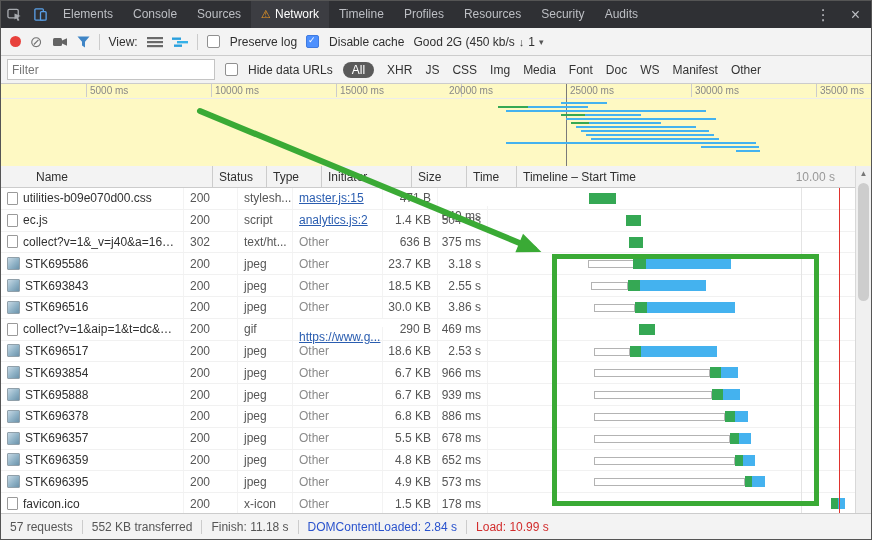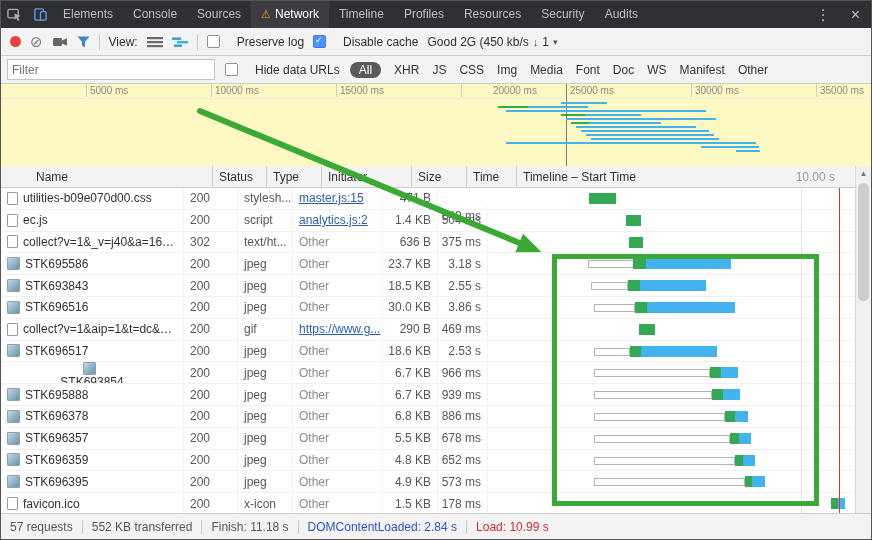--- a/index.html
+++ b/index.html
@@ -16,21 +16,21 @@
   .closex{font-size:16px;padding:0 11px;cursor:pointer;}
 
   
   .toolbar{position:absolute;top:27px;left:0;right:0;height:28px;background:#f3f3f3;border-bottom:1px solid #ccc;display:flex;align-items:center;gap:9px;padding-left:9px;box-sizing:border-box;}
   .rec{width:11px;height:11px;border-radius:50%;background:#e8413c;flex:none;cursor:pointer;}
   .noicon{font-size:15px;color:#757575;line-height:1;cursor:pointer;}
   .vsep{width:1px;height:16px;background:#ccc;flex:none;}
   .cb{width:11px;height:11px;border:1px solid #909090;border-radius:2px;background:#fff;display:inline-block;position:relative;flex:none;cursor:pointer;}
   .cb.on{background:#4d90fe;border-color:#3f7ae0;}
   .cb.on::after{content:"✓";color:#fff;font-size:9px;position:absolute;left:1px;top:-1px;}
-  .cbgroup{display:flex;align-items:center;gap:17px;text-align:right;}
+  .cbgroup{display:flex;align-items:center;gap:10px;text-align:right;}
   .thr{display:flex;align-items:center;gap:4px;cursor:pointer;}
   .dlarrow{font-size:11px;color:#444;}
   .caret{font-size:9px;color:#555;}
   .icobtn{display:flex;align-items:center;cursor:pointer;}
 
   
   .filterbar{position:absolute;top:55px;left:0;right:0;height:28px;background:#f3f3f3;border-bottom:1px solid #ccc;display:flex;align-items:center;gap:10px;padding-left:6px;box-sizing:border-box;}
   .finput{width:198px;height:17px;border:1px solid #c4c4c4;background:#fff;font-family:inherit;font-size:12px;padding:1px 4px;box-sizing:content-box;}
   .ftypes{display:flex;align-items:center;gap:13px;}
   .ftype{color:#333;cursor:pointer;}
@@ -186,21 +186,21 @@
 
   <div class="overview">
     <div class="ovheadline"></div>
   <div class="ovtick" style="left: 85px;"></div>
       <div class="ovlabel" style="left: 89px;">5000 ms</div>
       <div class="ovtick" style="left: 210px;"></div>
       <div class="ovlabel" style="left: 214px;">10000 ms</div>
       <div class="ovtick" style="left: 335px;"></div>
       <div class="ovlabel" style="left: 339px;">15000 ms</div>
       <div class="ovtick" style="left: 460px;"></div>
-      <div class="ovlabel" style="left: 492px;">20000 ms</div>
+      <div class="ovlabel" style="left: 448px;">20000 ms</div>
       <div class="ovtick strong" style="left: 565px;"></div>
       <div class="ovlabel" style="left: 569px;">25000 ms</div>
       <div class="ovtick" style="left: 690px;"></div>
       <div class="ovlabel" style="left: 694px;">30000 ms</div>
       <div class="ovtick" style="left: 815px;"></div>
       <div class="ovlabel" style="left: 819px;">35000 ms</div>
       <div class="ovbar" style="left: 560px; top: 18px; width: 46px; background: rgb(68, 178, 239);"></div>
       <div class="ovbar" style="left: 497px; top: 22px; width: 30px; background: rgb(53, 168, 84);"></div>
       <div class="ovbar" style="left: 527px; top: 22px; width: 60px; background: rgb(68, 178, 239);"></div>
       <div class="ovbar" style="left: 505px; top: 26px; width: 200px; background: rgb(68, 178, 239);"></div>
@@ -334,21 +334,21 @@
           <div class="wf-seg wf-blue" style="left: 159px; width: 88px;"></div>
         </div>
       </div>
       <div class="nrow">
         <div class="cell name" style="width: 183px;">
           <span class="fic fic-doc"></span>
           <span class="ntext">collect?v=1&amp;aip=1&amp;t=dc&amp;_r=...</span>
         </div>
         <div class="cell" style="width: 54px;">200</div>
         <div class="cell" style="width: 55px;">gif</div>
-        <div class="cell link" style="width: 90px;">https://www.g...</div>
+        <div class="cell link" style="width: 90px; margin-top: 8px;">https://www.g...</div>
         <div class="cell num" style="width: 55px; text-align: center;">290 B</div>
         <div class="cell num" style="width: 50px;">469 ms</div>
         <div class="wfcell">
           <div class="wf-seg wf-green" style="left: 151px; width: 16px;"></div>
         </div>
       </div>
       <div class="nrow">
         <div class="cell name" style="width: 183px;">
           <span class="fic fic-img"></span>
           <span class="ntext">STK696517</span>
@@ -358,21 +358,21 @@
         <div class="cell gray" style="width: 90px;">Other</div>
         <div class="cell num" style="width: 55px;">18.6 KB</div>
         <div class="cell num" style="width: 50px;">2.53 s</div>
         <div class="wfcell">
           <div class="wf-track" style="left: 106px; width: 36px;"></div>
           <div class="wf-seg wf-green" style="left: 142px; width: 11px;"></div>
           <div class="wf-seg wf-blue" style="left: 153px; width: 76px;"></div>
         </div>
       </div>
       <div class="nrow">
-        <div class="cell name" style="width: 183px; flex-direction: column;">
+        <div class="cell name" style="width: 183px;">
           <span class="fic fic-img"></span>
           <span class="ntext">STK693854</span>
         </div>
         <div class="cell" style="width: 54px;">200</div>
         <div class="cell" style="width: 55px;">jpeg</div>
         <div class="cell gray" style="width: 90px;">Other</div>
         <div class="cell num" style="width: 55px;">6.7 KB</div>
         <div class="cell num" style="width: 50px;">966 ms</div>
         <div class="wfcell">
           <div class="wf-track" style="left: 106px; width: 116px;"></div>

